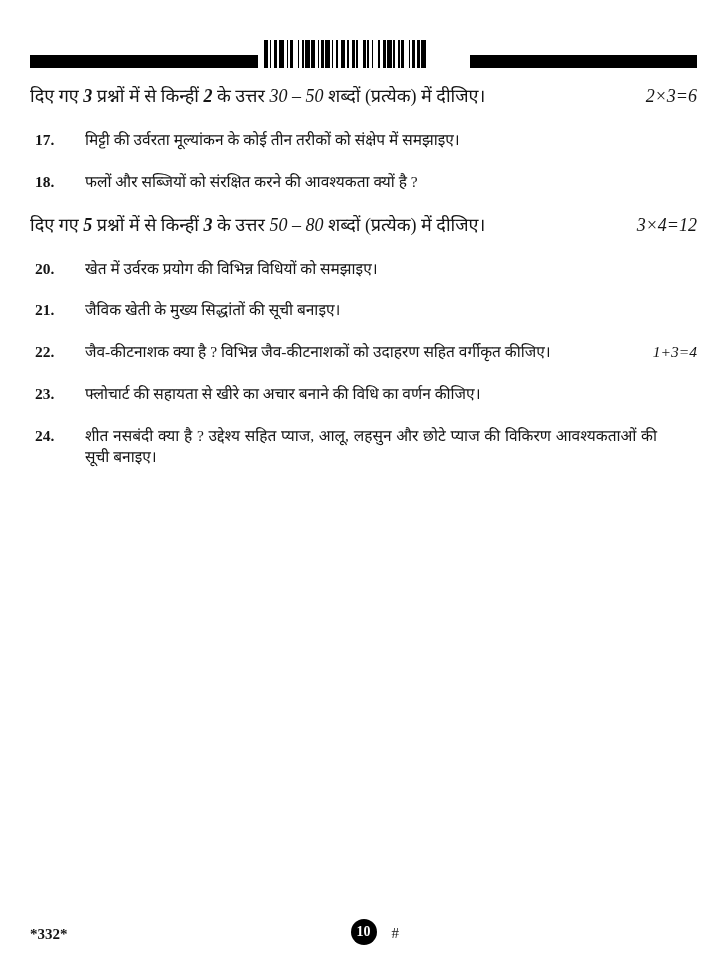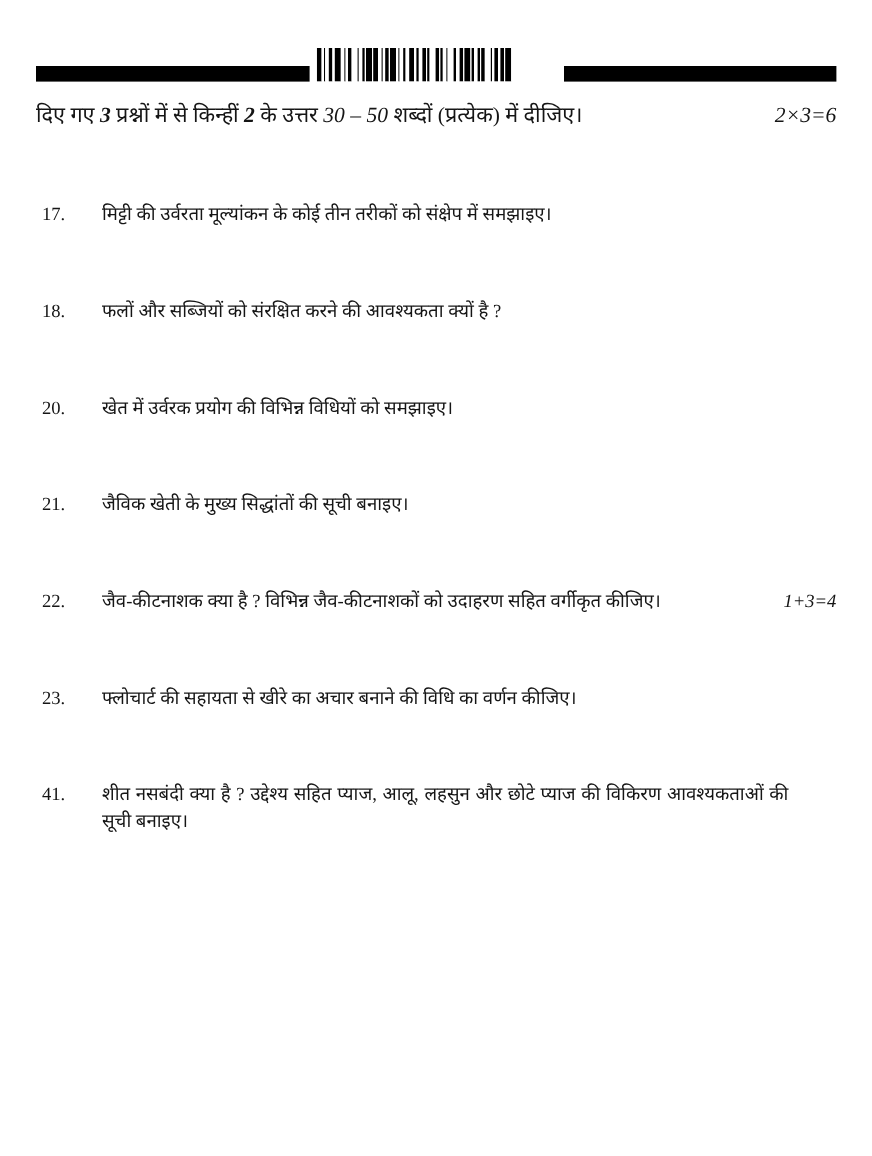--- a/index.html
+++ b/index.html
@@ -22,21 +22,21 @@
     display:flex; justify-content:space-between; align-items:baseline;
     font-size:18px; line-height:1.4; margin-bottom:20px;
   }
   .instruction-text { flex:1 1 auto; }
   .num-bi { font-weight:bold; font-style:italic; }
   .range-i { font-style:italic; }
   .marks { font-style:italic; white-space:nowrap; padding-left:12px;margin-left:16px; }
 
   
   .q { display:flex; align-items:baseline; font-size:15.5px; line-height:1.4; margin-bottom:20px; }
-  .q-num { flex:0 0 55px; font-weight:normal; padding-left:5px; box-sizing:border-box;margin-top:39px; }
+  .q-num { flex:0 0 55px; font-weight:bold; padding-left:5px; box-sizing:border-box; }
   .q-text { flex:1 1 auto; text-align:justify; padding-right:40px; }
   .q-marks { font-style:italic; white-space:nowrap;font-family:Liberation Serif, serif; }
 
   
   .footer { position:absolute; left:30px; right:30px; bottom:18px; height:28px; }
   .footer-code { position:absolute; left:0; bottom:2px; font-weight:bold; font-size:15px; }
   .page-circle {
     position:absolute; left:50%; transform:translateX(-50%); bottom:0;
     width:26px; height:26px; border-radius:50%; background:#000; color:#fff;
     display:flex; align-items:center; justify-content:center;
@@ -139,20 +139,32 @@
     <div class="q-marks"></div>
   </div>
 
   <div class="q">
     <div class="q-num">18.</div>
     <div class="q-text">फलों और सब्जियों को संरक्षित करने की आवश्यकता क्यों है ?</div>
     <div class="q-marks"></div>
   </div>
 
 
+  <div class="instruction-row">
+    <div class="instruction-text">
+      <span>दिए गए</span>
+      <span class="num-bi">5</span>
+      <span>प्रश्नों में से किन्हीं</span>
+      <span class="num-bi">3</span>
+      <span>के उत्तर</span>
+      <span class="range-i">50 – 80</span>
+      <span>शब्दों (प्रत्येक) में दीजिए।</span>
+    </div>
+    <div class="marks">3×4=12</div>
+  </div>
 
   <div class="q">
     <div class="q-num">20.</div>
     <div class="q-text">खेत में उर्वरक प्रयोग की विभिन्न विधियों को समझाइए।</div>
     <div class="q-marks"></div>
   </div>
 
   <div class="q">
     <div class="q-num">21.</div>
     <div class="q-text">जैविक खेती के मुख्य सिद्धांतों की सूची बनाइए।</div>
@@ -165,19 +177,24 @@
     <div class="q-marks">1+3=4</div>
   </div>
 
   <div class="q">
     <div class="q-num">23.</div>
     <div class="q-text">फ्लोचार्ट की सहायता से खीरे का अचार बनाने की विधि का वर्णन कीजिए।</div>
     <div class="q-marks"></div>
   </div>
 
   <div class="q">
-    <div class="q-num">41.</div>
+    <div class="q-num">24.</div>
     <div class="q-text">शीत नसबंदी क्या है ? उद्देश्य सहित प्याज, आलू, लहसुन और छोटे प्याज की विकिरण आवश्यकताओं की सूची बनाइए।</div>
     <div class="q-marks"></div>
   </div>
 
+  <div class="footer">
+    <span class="footer-code">*332*</span>
+    <span class="page-circle">10</span>
+    <span class="footer-hash">#</span>
+  </div>
 
 </div>
 
 </body></html>

